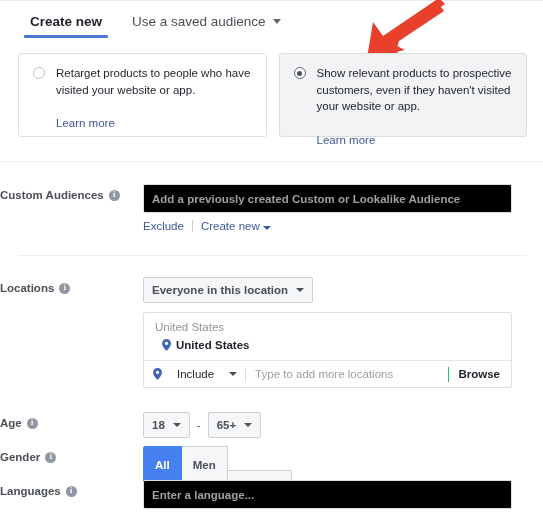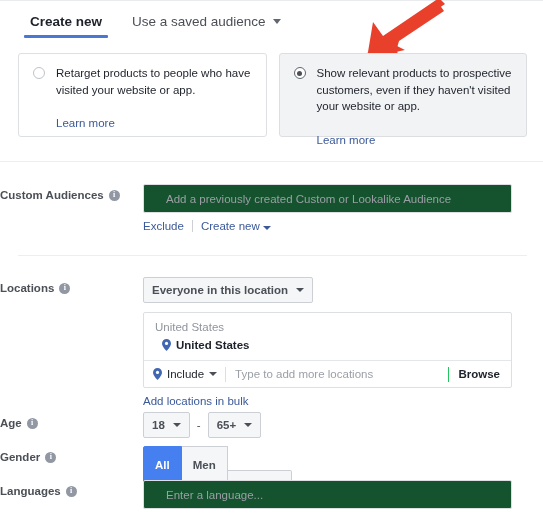--- a/index.html
+++ b/index.html
@@ -78,22 +78,22 @@
   .info {
     flex:0 0 auto; width:11px; height:11px; border-radius:50%;
     background:#9197a3; color:#fff; font-size:8px; font-weight:bold;
     display:flex; align-items:center; justify-content:center;
     font-family:"Liberation Serif", serif; line-height:1; cursor:pointer;
   }
   .field { flex:1; }
 
   .textbox {
     width:369px; height:29px; border:1px solid #dddfe2; border-radius:2px;
-    background:#14532d; display:flex; align-items:center; padding:0 22px;
-    font-size:11.5px; color:#9b9fa6; cursor:text;
+    background:#000000; display:flex; align-items:center; padding:0 8px;
+    font-size:11.5px; color:#9b9fa6; cursor:text;font-weight:bold;
   }
 
   .sublinks { margin-top:7px; display:flex; align-items:center; gap:8px; font-size:11.5px; }
   .sublinks a { color:#3b5998; text-decoration:none; cursor:pointer; }
   .vsep { width:1px; height:12px; background:#ced0d4; }
   .caret-blue {
     display:inline-block; width:0; height:0; margin-left:3px;
     border-left:4px solid transparent; border-right:4px solid transparent;
     border-top:4.5px solid #3b5998;
   }
@@ -118,21 +118,21 @@
   .loc-head { padding:8px 11px 3px 11px; font-size:11.5px; color:#90949c; }
   .loc-item {
     padding:3px 11px 9px 18px; font-size:11.5px; font-weight:bold; color:#1d2129;
     display:flex; align-items:center; gap:5px;
   }
   .loc-foot {
     border-top:1px solid #e4e6eb; height:27px; display:flex; align-items:center;
     padding:0 1px 0 9px; font-size:11.5px;
   }
   .include {
-    display:flex; align-items:center; gap:5px; color:#1d2129; cursor:pointer;
+    display:flex; align-items:center; gap:15px; color:#1d2129; cursor:pointer;
     padding-right:8px;
   }
   .loc-divider { width:1px; height:15px; background:#dcdee2; }
   .loc-input { flex:1; padding-left:9px; color:#9b9fa6; cursor:text; }
   .browse {
     font-weight:bold; color:#1d2129; padding:0 10px 0 9px;
     border-left:1px solid #22c55e; line-height:15px; cursor:pointer;
   }
   .pin { flex:0 0 auto; }
   .bulk { margin-top:7px; font-size:11.5px; color:#3b5998; cursor:pointer; display:inline-block; }
@@ -247,21 +247,20 @@
             </svg>
             <span>Include</span>
             <span class="caret-dark"></span>
           </span>
           <span class="loc-divider"></span>
           <span class="loc-input">Type to add more locations</span>
           <span class="browse">Browse</span>
         </div>
       </div>
 
-      <span class="bulk">Add locations in bulk</span>
     </div>
   </div>
 
   <div class="row" style="left:0; top:412px; width:543px;">
     <div class="label">
       <span>Age</span>
       <span class="info">i</span>
     </div>
     <div class="field age-wrap">
       <div class="btn-gray">

